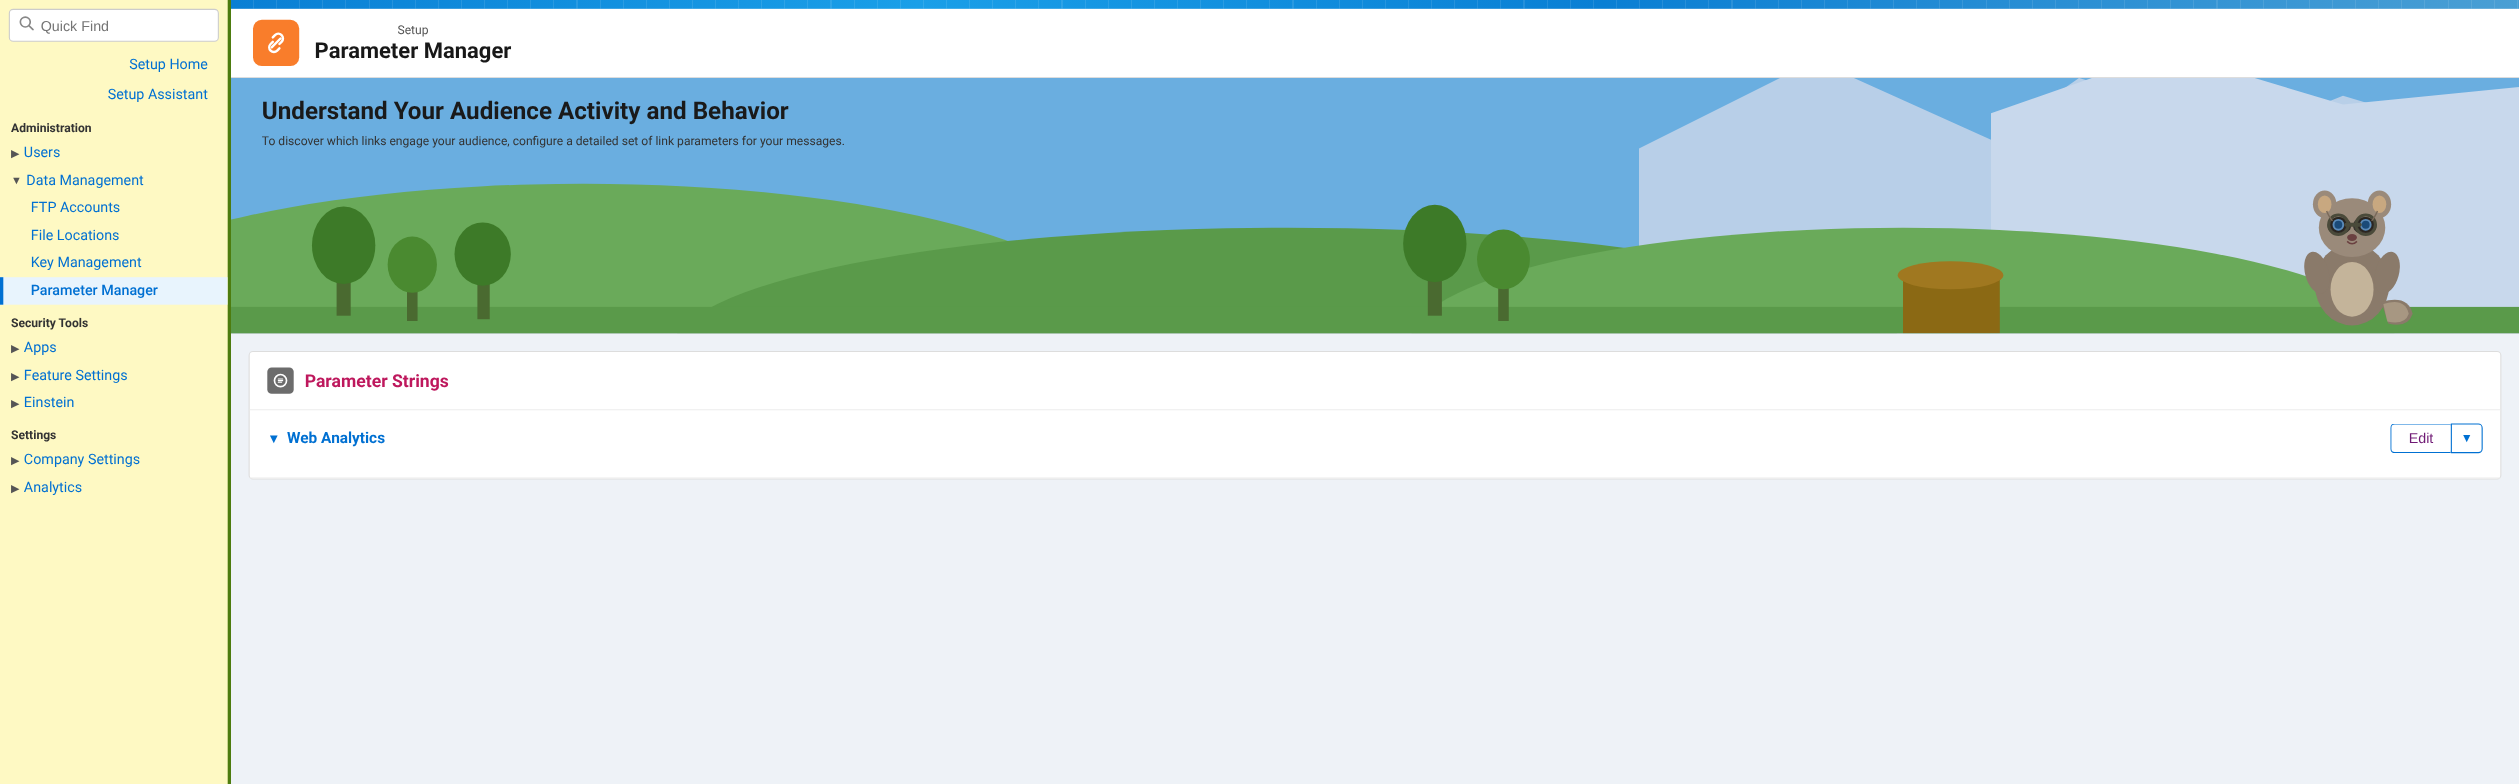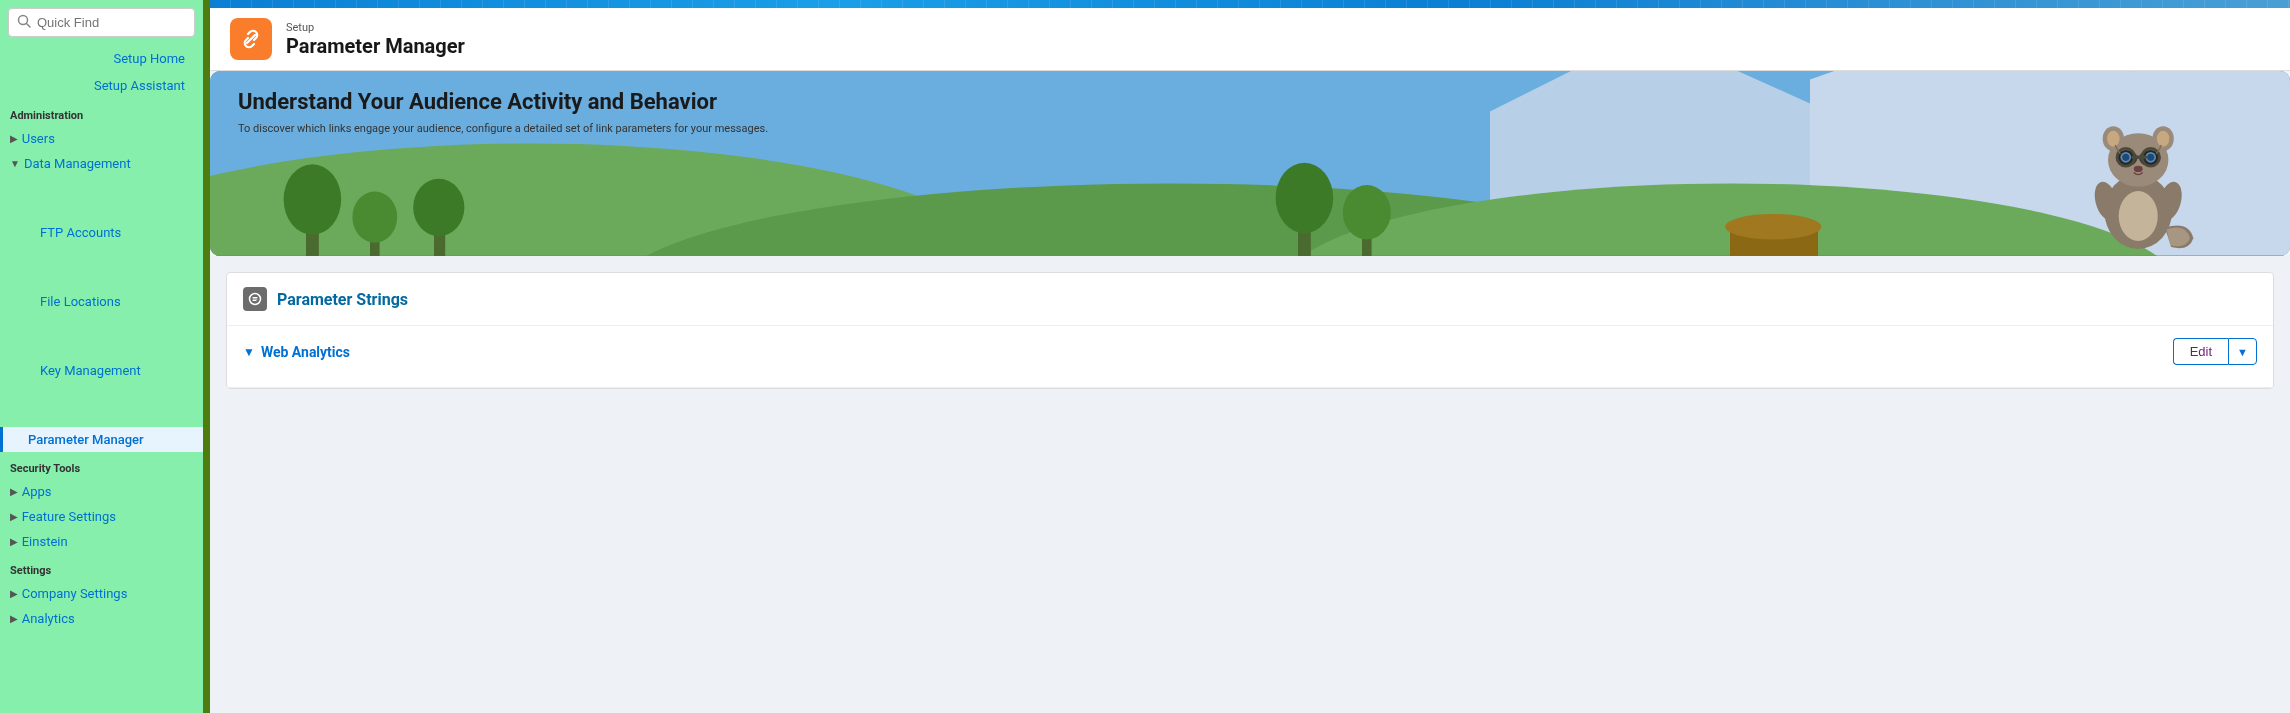--- a/index.html
+++ b/index.html
@@ -2,22 +2,22 @@
 <html><head>
   <meta charset="utf-8">
   <style>
     * { box-sizing: border-box; margin: 0; padding: 0; }
     body { font-family: -apple-system, BlinkMacSystemFont, 'Segoe UI', Roboto, sans-serif; font-size: 13px; display: flex; height: 713px; overflow: hidden; background: #f3f3f3; }
 
     
     #sidebar {
       width: 210px;
       min-width: 210px;
-      background: #86efac;
-      border-right: 7px solid #4d7c0f;
+      background: #fef9c3;
+      border-right: 3px solid #4d7c0f;
       display: flex;
       flex-direction: column;
       overflow-y: auto;
       z-index: 10;
     }
     .search-box {
       display: flex;
       align-items: center;
       margin: 8px;
       border: 1px solid #ccc;
@@ -61,26 +61,25 @@
       padding: 5px 10px;
       cursor: pointer;
       font-size: 13px;
       color: #0070d2;
       gap: 4px;
     }
     .nav-item .chevron { font-size: 10px; color: #555; }
 
     .sub-nav-item {
       display: block;
-      padding: 5px 10px 5px 40px;
+      padding: 5px 10px 5px 28px;
       font-size: 13px;
       color: #0070d2;
       cursor: pointer;
       text-decoration: none;
-      margin-top: 44px;
     }
     .sub-nav-item.active {
       background: #e8f4fd;
       border-left: 3px solid #0070d2;
       padding-left: 25px;
       color: #0070d2;
       font-weight: 500;
     }
 
     
@@ -94,43 +93,43 @@
 
     
     .page-header {
       background: #fff;
       border-bottom: 1px solid #ddd;
       padding: 10px 20px;
       display: flex;
       align-items: center;
       gap: 14px;
       min-height: 56px;
+      text-align: center;
     }
     .header-icon {
       width: 42px;
       height: 42px;
       background: #f97d2b;
       border-radius: 8px;
       display: flex;
       align-items: center;
       justify-content: center;
       flex-shrink: 0;
     }
     .header-icon svg { color: #fff; }
     .header-text .setup-label { font-size: 11px; color: #555; }
     .header-text .page-title { font-size: 20px; font-weight: 700; color: #181818; }
 
     
     .banner {
       position: relative;
       background: linear-gradient(180deg, #5b9bd5 0%, #a8c8e8 40%, #7db87d 65%, #5a8a5a 80%, #4a7a4a 100%);
-      height: 185px;
+      height: 232px;
       overflow: hidden;
       flex-shrink: 0;
-      border-radius: 10px;
     }
     .banner-content {
       position: absolute;
       top: 18px;
       left: 28px;
       z-index: 2;
     }
     .banner-title { font-size: 22px; font-weight: 700; color: #1a1a1a; margin-bottom: 8px; }
     .banner-subtitle { font-size: 11px; color: #333; max-width: 600px; }
 
@@ -178,21 +177,21 @@
       width: 24px;
       height: 24px;
       background: #6c6c6c;
       border-radius: 4px;
       display: flex;
       align-items: center;
       justify-content: center;
       color: #fff;
       font-size: 14px;
     }
-    .param-strings-title { font-size: 16px; font-weight: 700; color: #0369a1; }
+    .param-strings-title { font-size: 16px; font-weight: 700; color: #be185d; }
 
     
     .analytics-row {
       padding: 12px 16px;
       border-bottom: 1px solid #eee;
     }
     .analytics-row-header {
       display: flex;
       align-items: center;
       justify-content: space-between;

